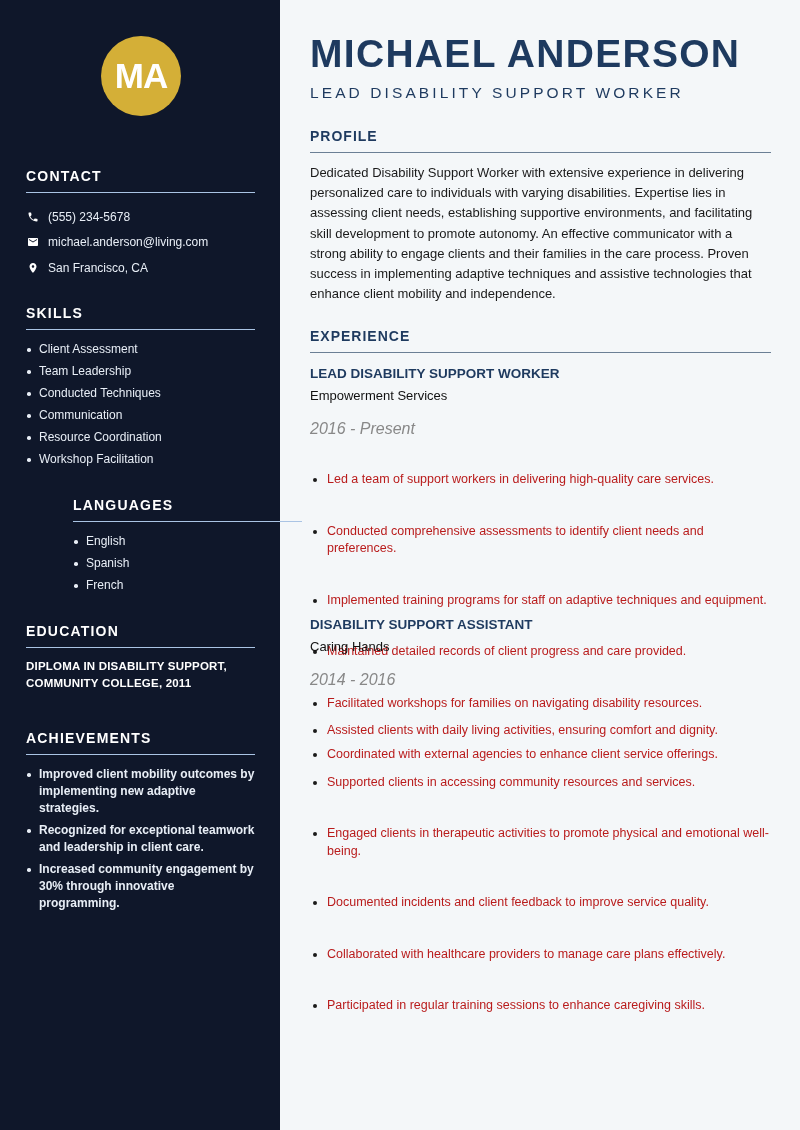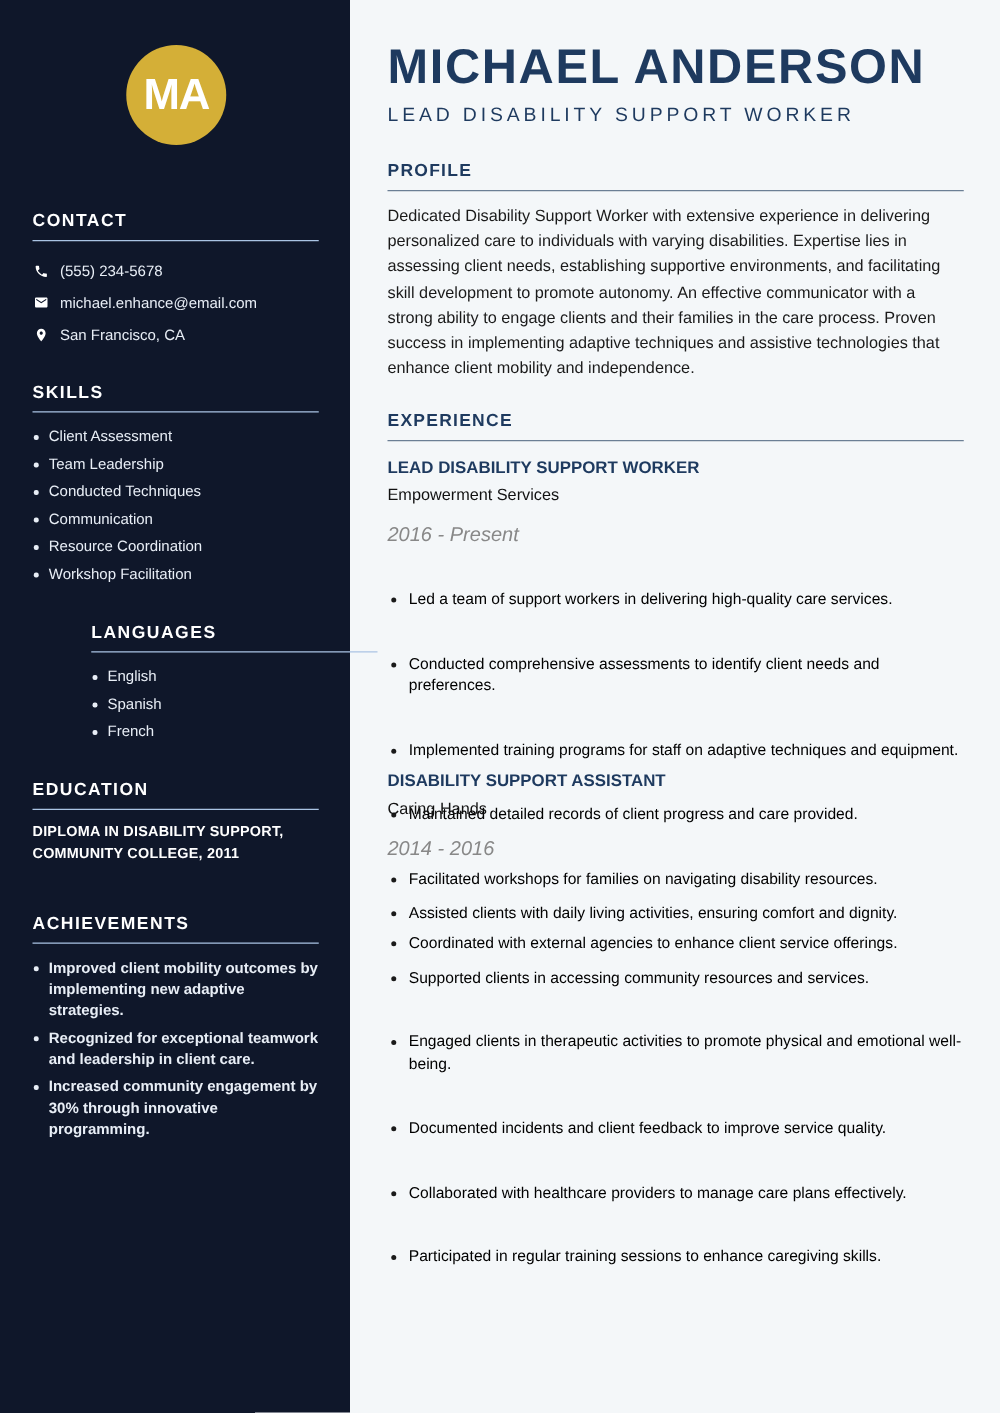--- a/index.html
+++ b/index.html
@@ -87,21 +87,21 @@
       font-size: 13px; color: #111; line-height: 18px; margin-top: 4px;
       font-weight: 500;
     }
     .job-dates {
       font-size: 16px; color: #888; font-style: italic;
       line-height: 16px; margin-top: 16px;
     }
     .job-bullets { list-style: none; margin-top: 8px; }
     .job-bullets li {
       position: relative; padding-left: 17px;
-      font-size: 12.5px; line-height: 17.5px; color: #000000;
+      font-size: 12.5px; line-height: 17.5px; color: #b91c1c;
       margin-bottom: 4.5px;
       margin-top: 34px;
     }
     .job-bullets li::before {
       content: ""; position: absolute; left: 3px; top: 7px;
       width: 4px; height: 4px; background: #1a1a1a; border-radius: 50%;
     }
   </style>
 </head>
 <body>
@@ -121,21 +121,21 @@
             </svg>
         </span>
         <span>(555) 234-5678</span>
       </li>
       <li>
         <span class="ico">
           <svg viewBox="0 0 24 24">
               <path d="M20 4H4c-1.1 0-2 .9-2 2v12c0 1.1.9 2 2 2h16c1.1 0 2-.9 2-2V6c0-1.1-.9-2-2-2zm0 4l-8 5-8-5V6l8 5 8-5v2z"></path>
             </svg>
         </span>
-        <span>michael.enhance@email.com</span>
+        <span>michael.anderson@living.com</span>
       </li>
       <li>
         <span class="ico">
           <svg viewBox="0 0 24 24">
               <path d="M12 2C8.1 2 5 5.1 5 9c0 5.2 7 13 7 13s7-7.8 7-13c0-3.9-3.1-7-7-7zm0 9.5c-1.4 0-2.5-1.1-2.5-2.5s1.1-2.5 2.5-2.5 2.5 1.1 2.5 2.5-1.1 2.5-2.5 2.5z"></path>
             </svg>
         </span>
         <span>San Francisco, CA</span>
       </li>
     </ul>

